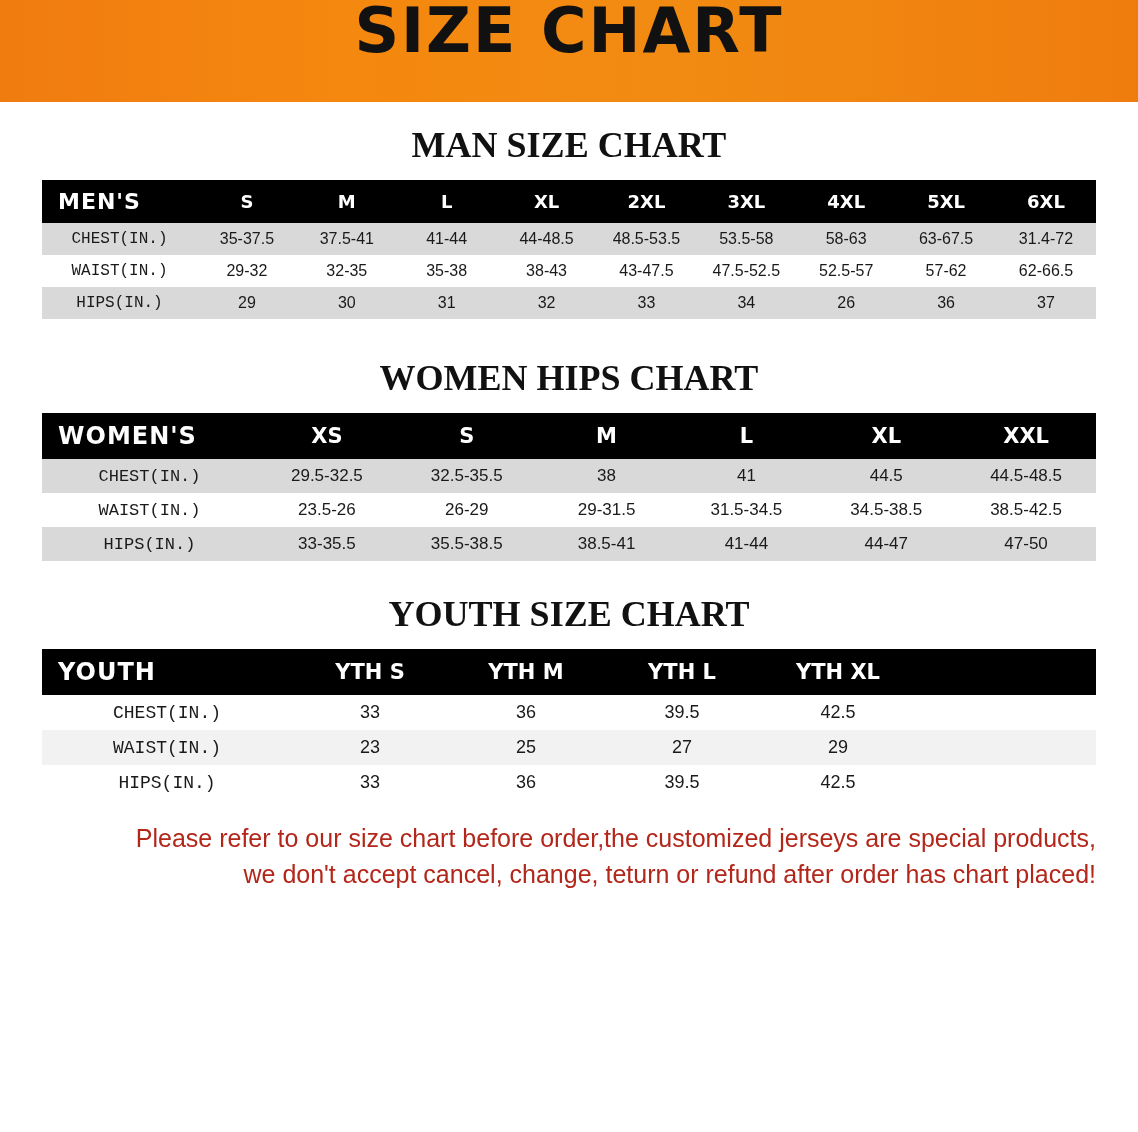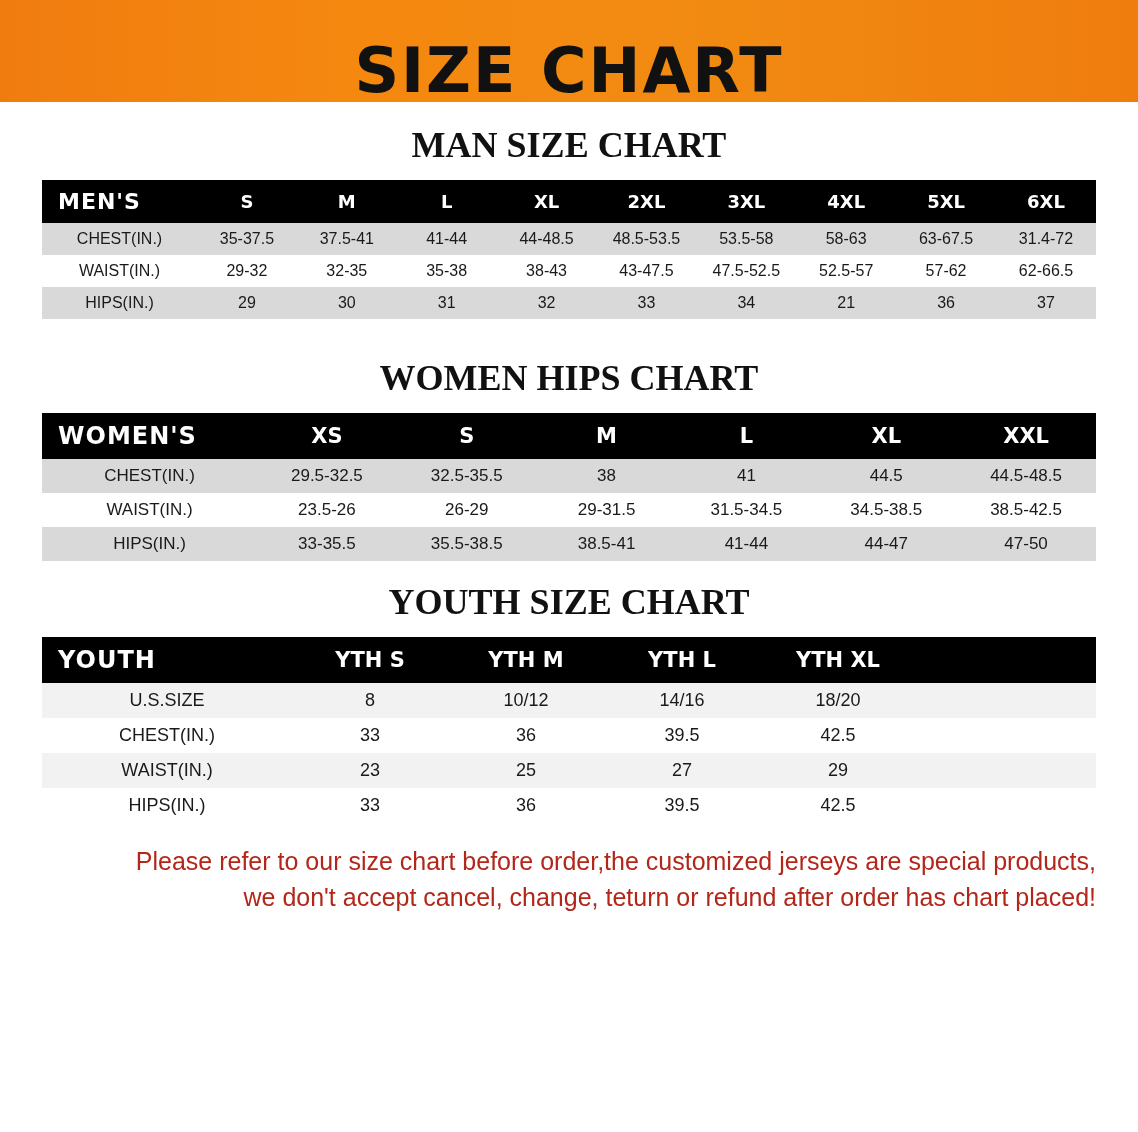--- a/index.html
+++ b/index.html
@@ -18,42 +18,42 @@
     width: 1138px;
     height: 1132px;
     background: #ffffff;
   }
 
   
   .banner {
     height: 102px;
     background: linear-gradient(90deg, #f07c10 0%, #f5880f 30%, #f28b12 60%, #ef7d0e 100%);
     display: flex;
-    align-items: flex-end;
+    align-items: flex-start;
     justify-content: center;
   }
   .banner-title {
     font-family: "DejaVu Sans", sans-serif;
     font-weight: bold;
     font-size: 62px;
     letter-spacing: 2px;
     color: #111111;
     line-height: 1;
   }
 
   
   .section-title {
     text-align: center;
     font-family: Liberation Serif, serif;
     font-weight: bold;
     color: #111111;
   }
   .section-title.man   { font-size: 36px; margin-top: 22px; }
   .section-title.women { font-size: 36px; margin-top: 38px; }
-  .section-title.youth { font-size: 36px; margin-top: 20px; }
+  .section-title.youth { font-size: 36px; margin-top: 32px; }
 
   
   .tbl-wrap {
     width: 1054px;
     margin: 14px auto 0 auto;
   }
   table.sc {
     width: 100%;
     border-collapse: collapse;
     table-layout: fixed;
@@ -72,21 +72,21 @@
     letter-spacing: 1px;
   }
   table.sc tbody td {
     text-align: center;
     color: #1a1a1a;
     padding: 7px 2px;
     font-family: "Liberation Sans", sans-serif;
   }
   table.sc tbody td.rowlabel {
     text-align: center;
-    font-family: Liberation Sans, sans-serif;
+    font-family: Liberation Mono, monospace;
   }
   .band-dark  { background: #d9d9d9; }
   .band-light { background: #f2f2f2; }
   .band-white { background: #ffffff; }
 
   
   .men thead th { font-size: 18px; }
   .men thead th.rowlabel { font-size: 22px; }
   .men tbody td { font-size: 16px; }
   .men tbody td.rowlabel { font-size: 16px; }
@@ -186,21 +186,21 @@
           <td>62-66.5</td>
         </tr>
         <tr class="band-dark">
           <td class="rowlabel">HIPS(IN.)</td>
           <td>29</td>
           <td>30</td>
           <td>31</td>
           <td>32</td>
           <td>33</td>
           <td>34</td>
-          <td>21</td>
+          <td>26</td>
           <td>36</td>
           <td>37</td>
         </tr>
       </tbody>
     </table>
   </div>
 
   <div class="section-title women">WOMEN HIPS CHART</div>
   <div class="tbl-wrap">
     <table class="sc women">
@@ -271,28 +271,20 @@
         <tr>
           <th class="rowlabel">YOUTH</th>
           <th>YTH S</th>
           <th>YTH M</th>
           <th>YTH L</th>
           <th>YTH XL</th>
           <th></th>
         </tr>
       </thead>
       <tbody>
-        <tr class="band-light">
-          <td class="rowlabel">U.S.SIZE</td>
-          <td>8</td>
-          <td>10/12</td>
-          <td>14/16</td>
-          <td>18/20</td>
-          <td></td>
-        </tr>
         <tr class="band-white">
           <td class="rowlabel">CHEST(IN.)</td>
           <td>33</td>
           <td>36</td>
           <td>39.5</td>
           <td>42.5</td>
           <td></td>
         </tr>
         <tr class="band-light">
           <td class="rowlabel">WAIST(IN.)</td>

